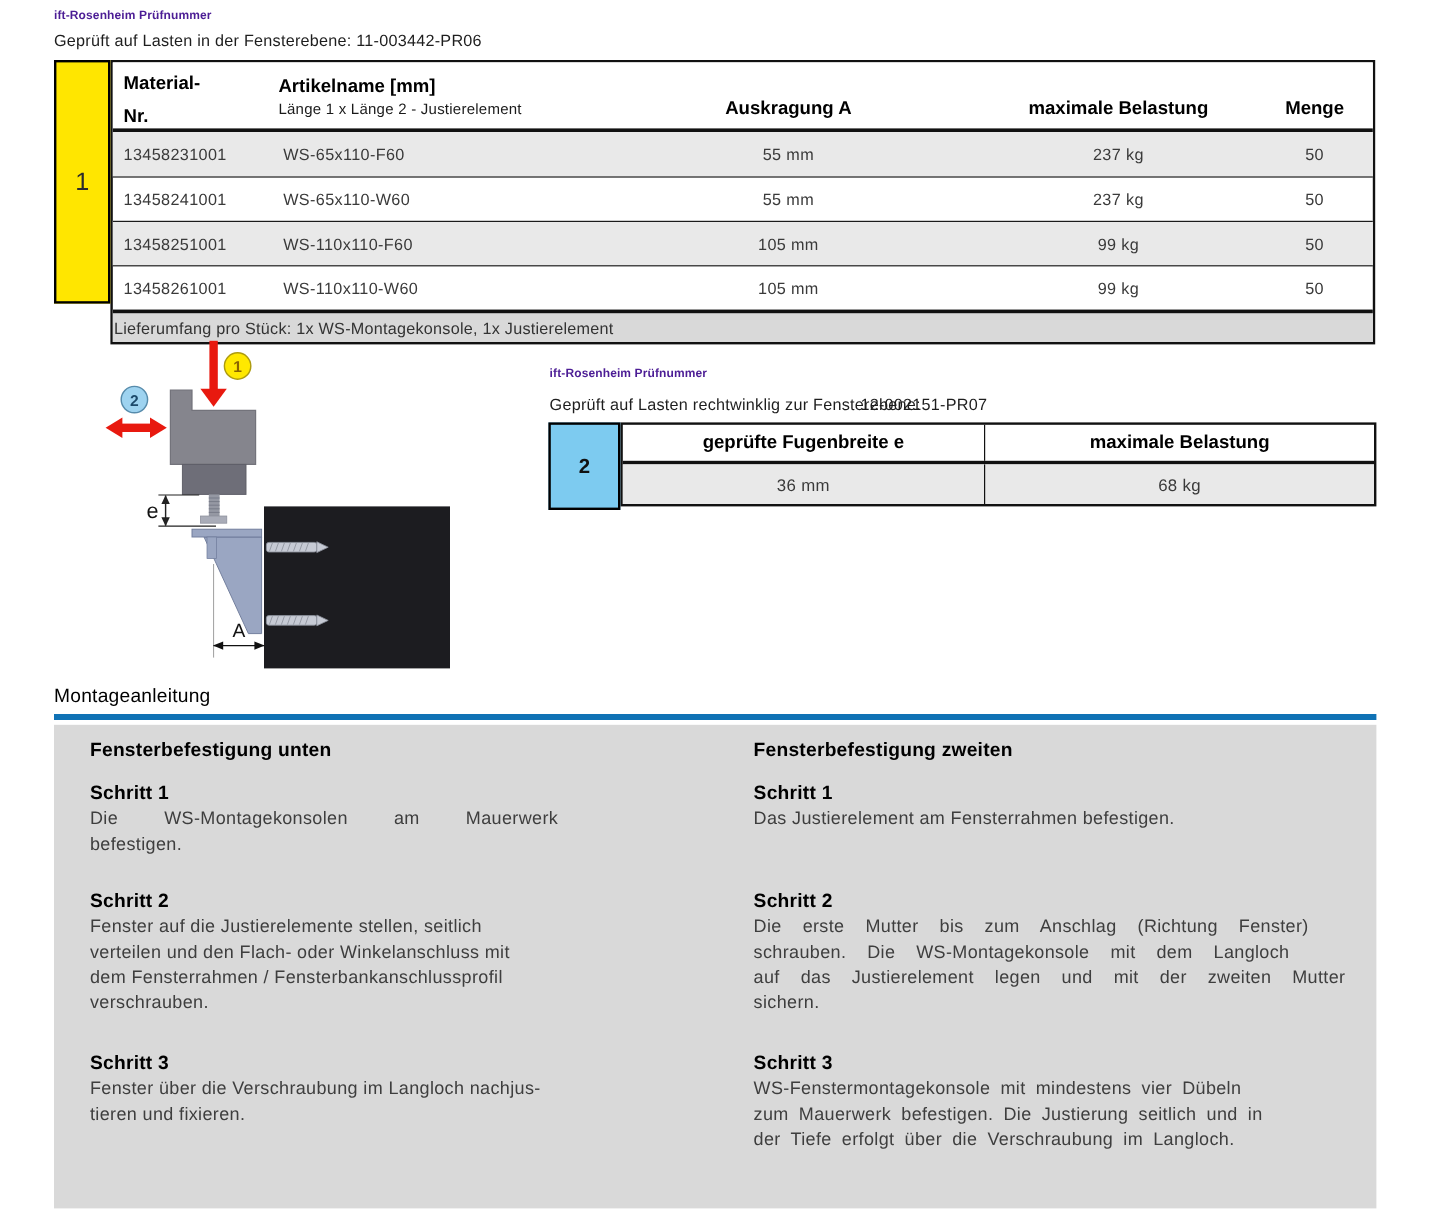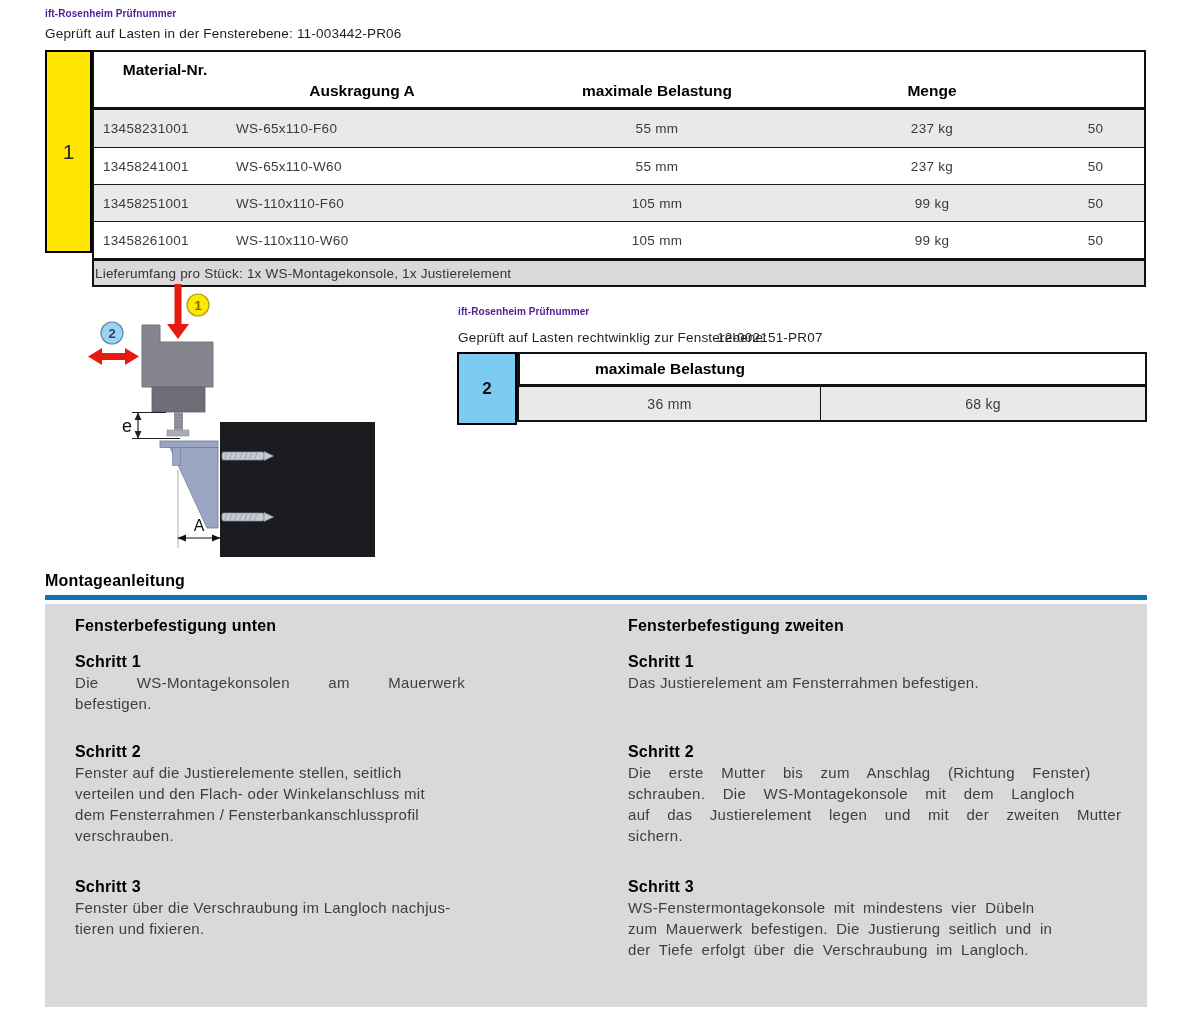--- a/index.html
+++ b/index.html
@@ -22,41 +22,41 @@
   .hrow{height:58px;border-bottom:3px solid #111;background:#fff}
   .drow{height:37px}
   .drow + .drow{border-top:1.5px solid #1c1c1c}
   .gray{background:#E9E9E9}
   .c{display:flex;align-items:center;overflow:hidden}
   .cl{justify-content:flex-start;padding-left:9px}
   .cc{justify-content:center}
   .cell{font-size:13.5px;color:#3a3a3a;letter-spacing:.3px}
   .th{font-weight:bold;font-size:15.5px;color:#000}
   .th-bottom{align-items:flex-end;padding-bottom:7px}
-  .mat-h{flex-direction:row;align-items:flex-start;justify-content:center;padding-top:8px;line-height:19px}
+  .mat-h{flex-direction:column;align-items:flex-start;justify-content:space-between;padding-top:8px;line-height:19px}
   .art-h{flex-direction:column;align-items:flex-start;justify-content:flex-start;padding-top:12px;padding-left:5px}
   .art-sub{font-weight:normal;font-size:12.5px;color:#1a1a1a;margin-top:2px;letter-spacing:.2px}
   .t1-footer{height:27px;border-top:3px solid #111;background:#D9D9D9;display:flex;align-items:center;
              padding-left:1px;font-size:13.5px;color:#333;letter-spacing:.2px}
 
   
   .t2-wrap{left:457px;top:352px;width:690px;height:73px}
   .badge-blue{left:0;top:0;width:60px;height:73px;background:#7DCBF0;z-index:2}
   .badge-blue span{font-size:17px;font-weight:bold;color:#111}
   .t2{margin-left:60px;border:2px solid #111;background:#fff}
   .t2 .row2{display:grid;grid-template-columns:301px 1fr}
   .t2 .h2row{height:33px;border-bottom:3px solid #111}
   .t2 .d2row{height:33px;background:#E9E9E9}
   .t2 .vline{border-left:1.5px solid #111}
   .t2 .c{justify-content:center}
   .t2 .th{font-size:15.5px}
   .t2 .cell{font-size:14px}
 
   
-  .inst-title{left:45px;top:572px;font-weight:bold;font-size:16px;color:#000;letter-spacing:.2px}
+  .inst-title{left:45px;top:572px;font-weight:normal;font-size:16px;color:#000;letter-spacing:.2px}
   .inst-bar{left:45px;top:595px;width:1102px;height:5px;background:#0F72B5}
   .inst-panel{left:45px;top:604px;width:1102px;height:403px;background:#D9D9D9}
   .col-title{font-weight:bold;font-size:16px;color:#000;letter-spacing:.2px}
   .step h3{font-weight:bold;font-size:16px;color:#000;letter-spacing:.2px}
   .step p{margin-top:1px;font-size:15px;line-height:21px;color:#3e3e3e;letter-spacing:.3px;white-space:pre-line}
   .ws-wide p{word-spacing:34px}
   .ws-mid p{word-spacing:13px}
   .ws-sml p{word-spacing:4px}
 
   
@@ -72,20 +72,24 @@
 
   <div class="abs t1-wrap">
     <div class="abs badge badge-yellow">
       <span>1</span>
     </div>
     <div class="t1">
       <div class="row hrow">
         <div class="c cl th mat-h">
           <div>Material-</div>
           <div>Nr.</div>
+        </div>
+        <div class="c th art-h">
+          <div>Artikelname [mm]</div>
+          <div class="art-sub">Länge 1 x Länge 2 - Justierelement</div>
         </div>
         <div class="c cc th th-bottom">Auskragung A</div>
         <div class="c cc th th-bottom">maximale Belastung</div>
         <div class="c cc th th-bottom">Menge</div>
       </div>
 
       <div class="row drow gray">
         <div class="c cl cell">13458231001</div>
         <div class="c cl cell">WS-65x110-F60</div>
         <div class="c cc cell">55 mm</div>
@@ -202,20 +206,21 @@
     <span>Geprüft auf Lasten rechtwinklig zur Fensterebene:</span>
     <span class="abs" style="left:259px;top:0">12-002151-PR07</span>
   </div>
 
   <div class="abs t2-wrap">
     <div class="abs badge badge-blue">
       <span>2</span>
     </div>
     <div class="t2">
       <div class="row2 h2row">
+        <div class="c th">geprüfte Fugenbreite e</div>
         <div class="c th vline">maximale Belastung</div>
       </div>
       <div class="row2 d2row">
         <div class="c cell">36 mm</div>
         <div class="c cell vline">68 kg</div>
       </div>
     </div>
   </div>
 
   <div class="abs inst-title">Montageanleitung</div>

